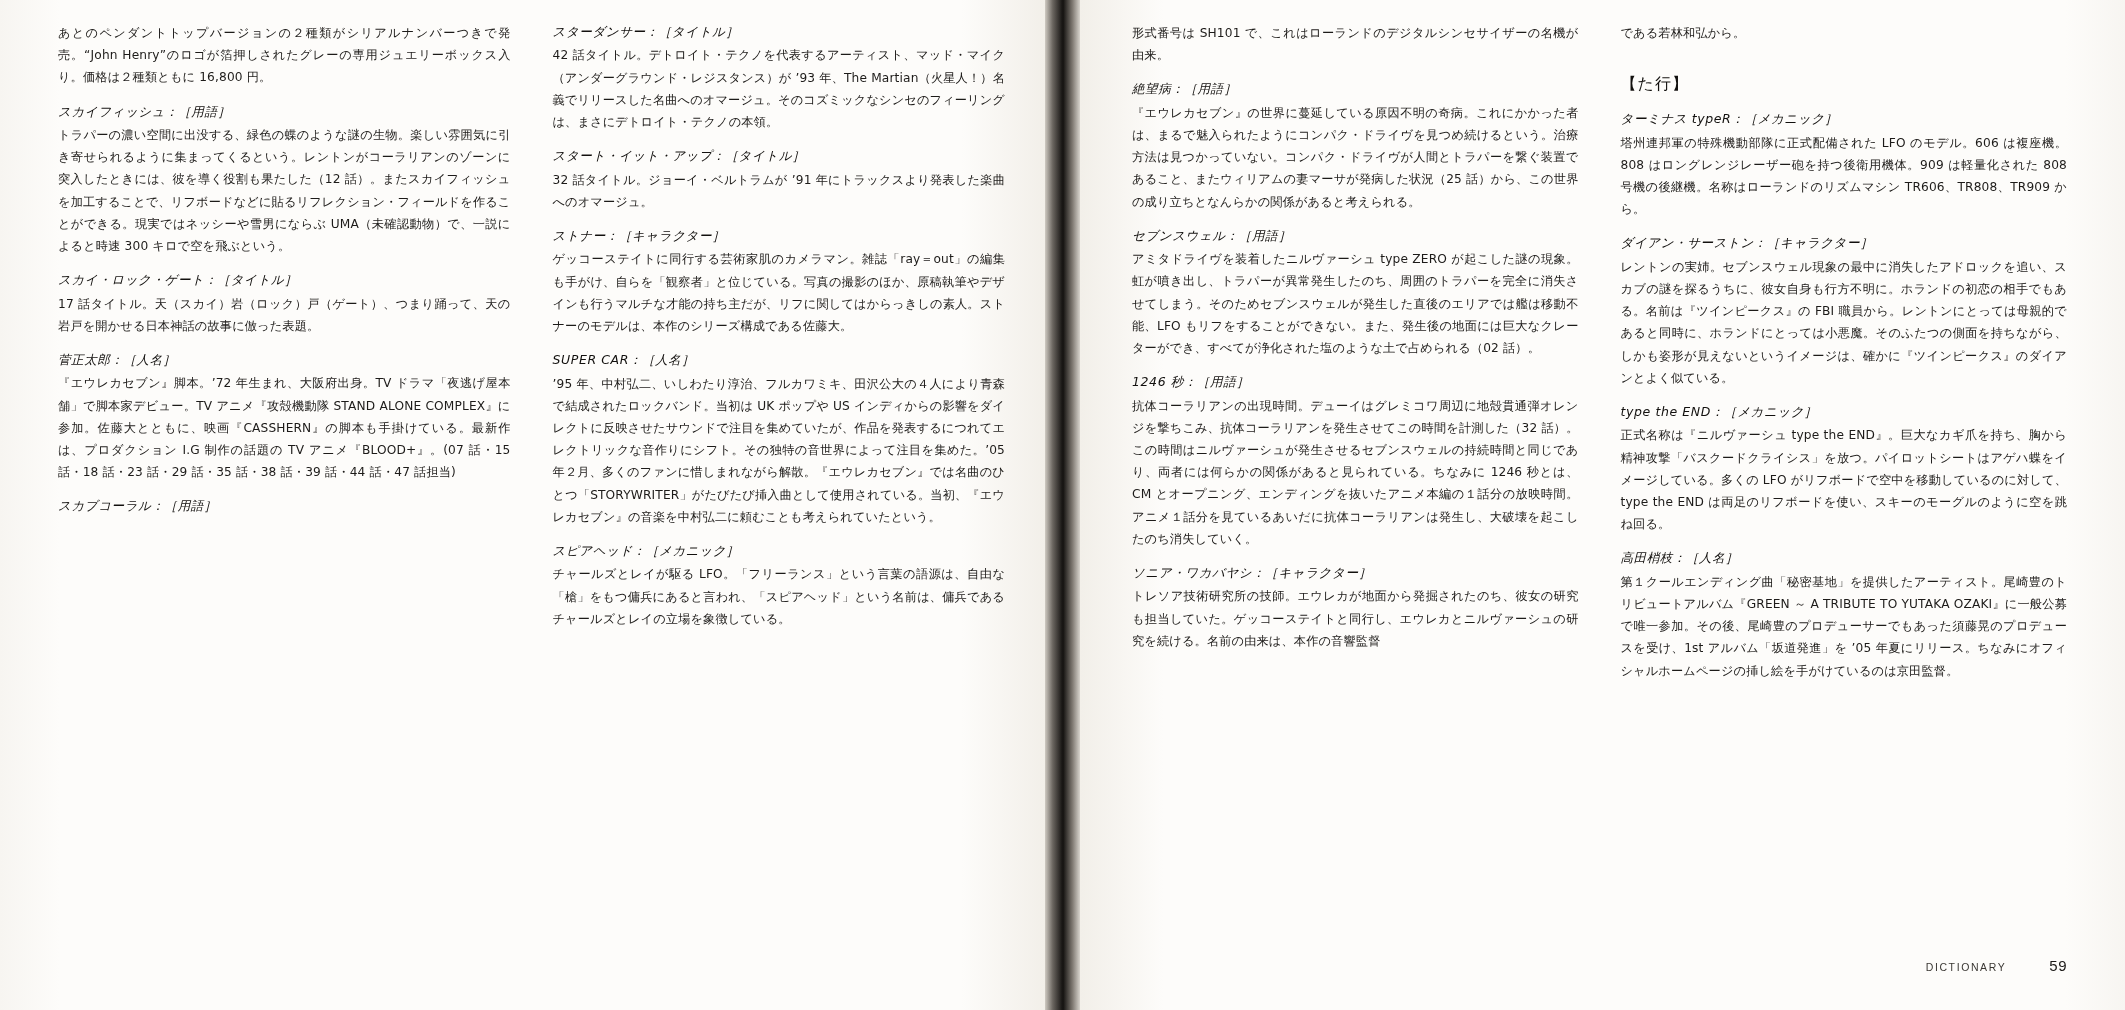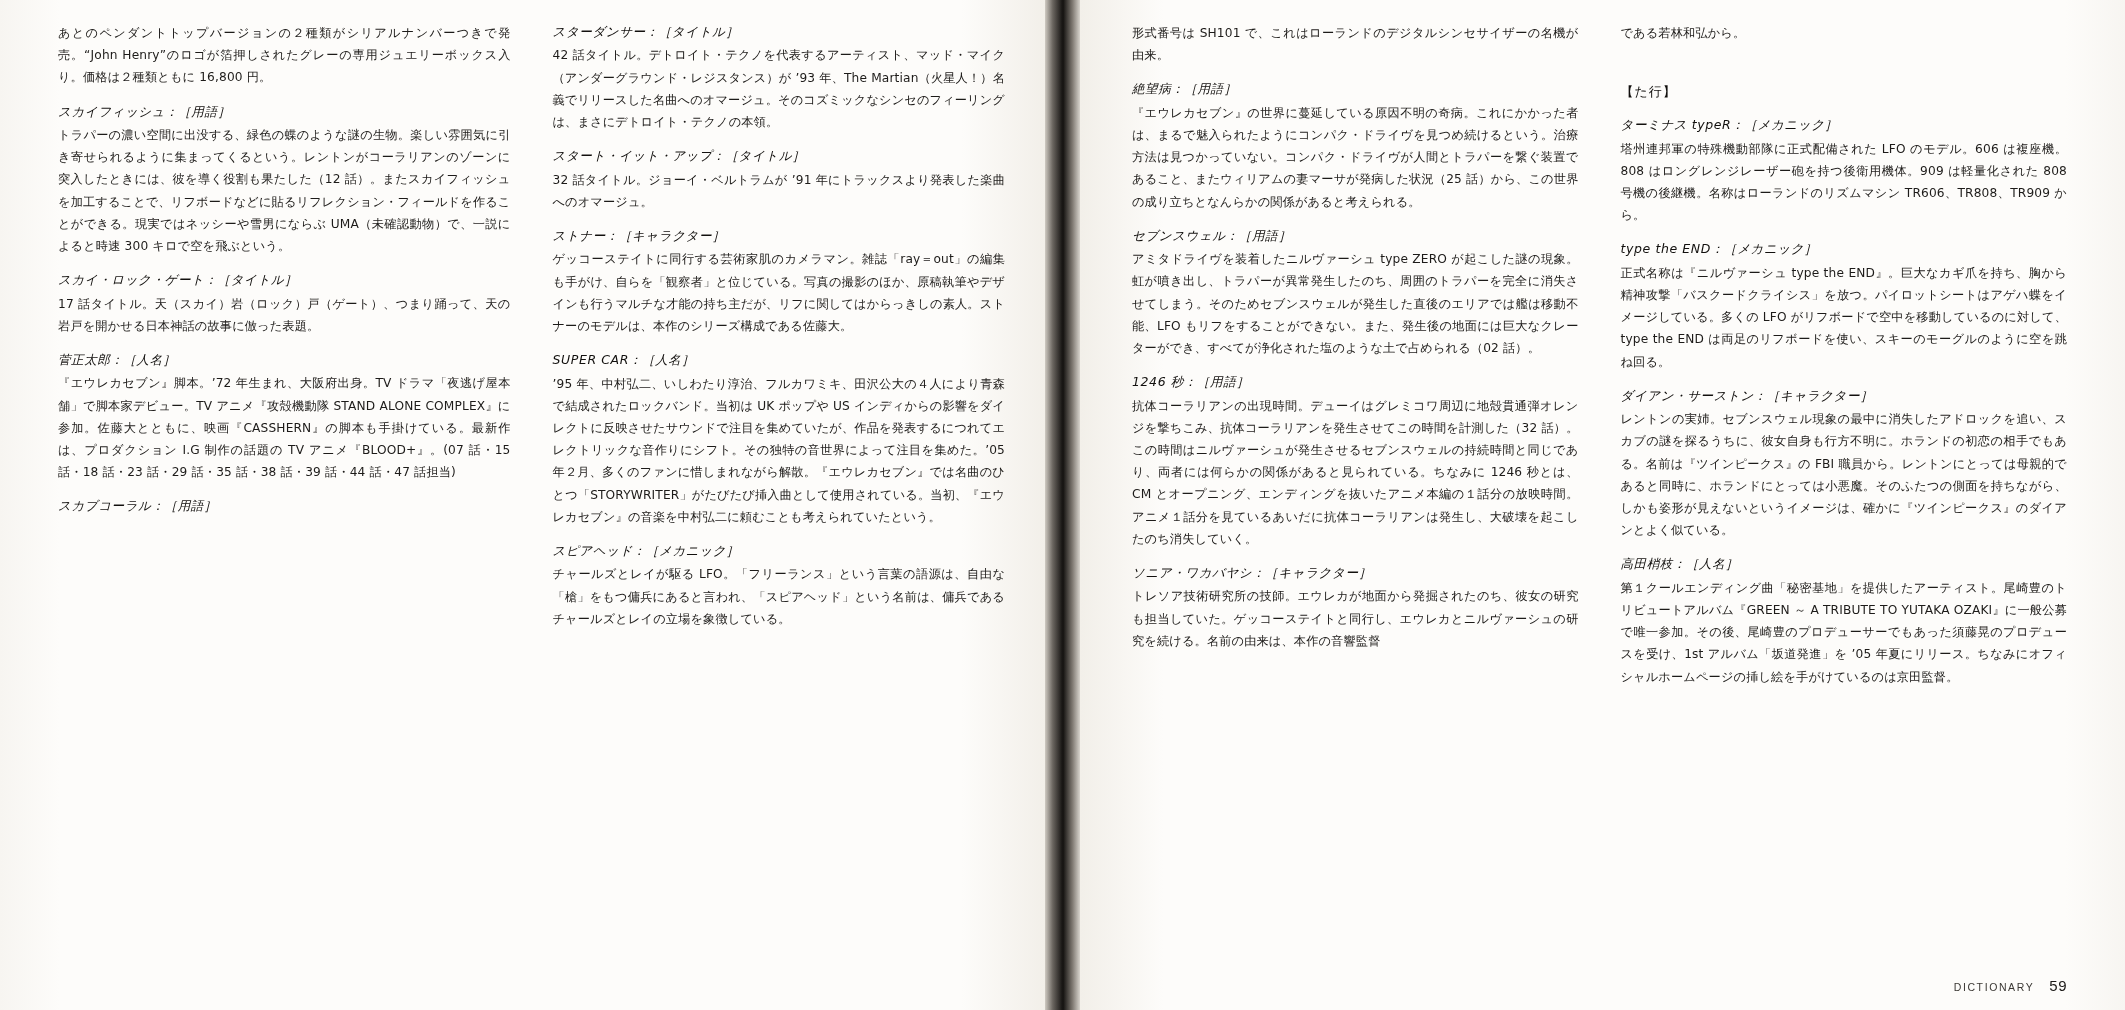--- a/index.html
+++ b/index.html
@@ -72,33 +72,33 @@
     font-size: 12.2px;
     line-height: 1.82;
     letter-spacing: 0.15px;
     color: #1d1b19;
     text-align: justify;
     text-justify: inter-character;
     font-family: "DejaVu Sans", "Liberation Sans", sans-serif;
   }
 
   .section-head {
-    font-size: 13px;
+    font-size: 16px;
     letter-spacing: 1px;
     color: #12100e;
-    margin: 16px 0 14px 0;
+    margin: 7px 0 14px 0;
   }
 
   .folio {
     position: absolute;
     right: 58px;
-    bottom: 16px;
+    bottom: 36px;
     display: flex;
     align-items: baseline;
-    gap: 4px;
+    gap: 32px;
   }
   .folio .label {
     font-size: 10.5px;
     letter-spacing: 1.6px;
     color: #3a3733;
     font-family: "Liberation Sans", sans-serif;
   }
   .folio .num {
     font-size: 15px;
     letter-spacing: 0.5px;
@@ -197,26 +197,26 @@
         </div>
         <div class="spacer-sm"></div>
         <div class="entry">
           <div class="section-head">【た行】</div>
         </div>
         <div class="entry">
           <div class="headword">ターミナス typeR：［メカニック］</div>
           <div class="body">塔州連邦軍の特殊機動部隊に正式配備された LFO のモデル。606 は複座機。808 はロングレンジレーザー砲を持つ後衛用機体。909 は軽量化された 808 号機の後継機。名称はローランドのリズムマシン TR606、TR808、TR909 から。</div>
         </div>
         <div class="entry">
+          <div class="headword">ダイアン・サーストン：［キャラクター］</div>
+          <div class="body">レントンの実姉。セブンスウェル現象の最中に消失したアドロックを追い、スカブの謎を探るうちに、彼女自身も行方不明に。ホランドの初恋の相手でもある。名前は『ツインピークス』の FBI 職員から。レントンにとっては母親的であると同時に、ホランドにとっては小悪魔。そのふたつの側面を持ちながら、しかも姿形が見えないというイメージは、確かに『ツインピークス』のダイアンとよく似ている。</div>
+        </div>
+        <div class="entry">
           <div class="headword">type the END：［メカニック］</div>
           <div class="body">正式名称は『ニルヴァーシュ type the END』。巨大なカギ爪を持ち、胸から精神攻撃「バスクードクライシス」を放つ。パイロットシートはアゲハ蝶をイメージしている。多くの LFO がリフボードで空中を移動しているのに対して、type the END は両足のリフボードを使い、スキーのモーグルのように空を跳ね回る。</div>
-        </div>
-        <div class="entry">
-          <div class="headword">ダイアン・サーストン：［キャラクター］</div>
-          <div class="body">レントンの実姉。セブンスウェル現象の最中に消失したアドロックを追い、スカブの謎を探るうちに、彼女自身も行方不明に。ホランドの初恋の相手でもある。名前は『ツインピークス』の FBI 職員から。レントンにとっては母親的であると同時に、ホランドにとっては小悪魔。そのふたつの側面を持ちながら、しかも姿形が見えないというイメージは、確かに『ツインピークス』のダイアンとよく似ている。</div>
         </div>
         <div class="entry">
           <div class="headword">高田梢枝：［人名］</div>
           <div class="body">第１クールエンディング曲「秘密基地」を提供したアーティスト。尾崎豊のトリビュートアルバム『GREEN ～ A TRIBUTE TO YUTAKA OZAKI』に一般公募で唯一参加。その後、尾崎豊のプロデューサーでもあった須藤晃のプロデュースを受け、1st アルバム「坂道発進」を ’05 年夏にリリース。ちなみにオフィシャルホームページの挿し絵を手がけているのは京田監督。</div>
         </div>
       </div>
 
     </div>
 
     <div class="folio">

